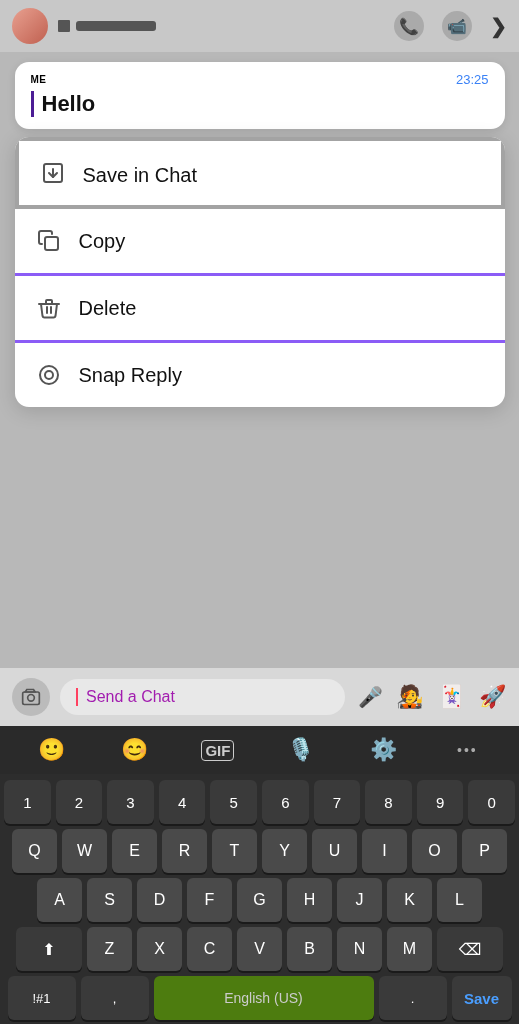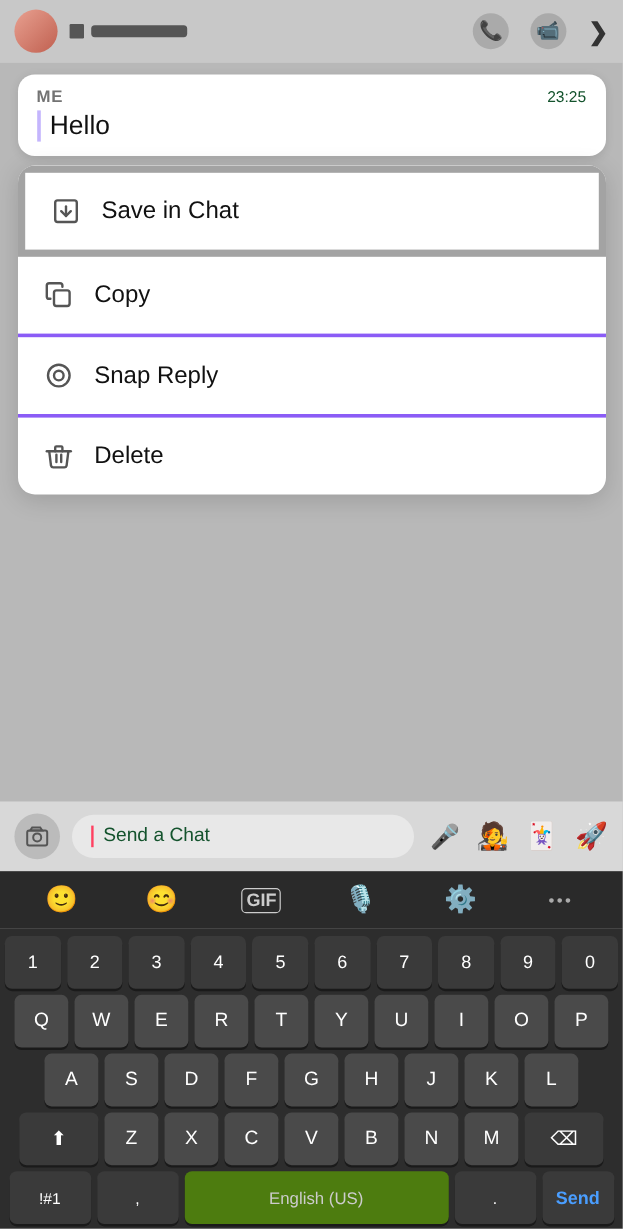--- a/index.html
+++ b/index.html
@@ -103,35 +103,35 @@
       margin-bottom: 8px;
       box-shadow: 0 2px 8px rgba(0,0,0,0.1);
     }
     .message-header {
       display: flex;
       justify-content: space-between;
       align-items: center;
       margin-bottom: 4px;
     }
     .message-sender {
-      font-size: 14px;
+      font-size: 10px;
       font-weight: 700;
-      color: #737373;
+      color: #000000;
       letter-spacing: 0.5px;
     }
     .message-time {
       font-size: 13px;
-      color: #14532d;
+      color: #3b82f6;
       margin-left: 44px;
     }
     .message-text {
       font-size: 22px;
-      font-weight: 400;
+      font-weight: 700;
       color: #111;
-      border-left: 3px solid #c4b5fd;
+      border-left: 3px solid #4c1d95;
       padding-left: 8px;
     }
 
     
     .context-menu {
       width: 490px;
       background: white;
       border-radius: 14px;
       overflow: hidden;
       box-shadow: 0 4px 20px rgba(0,0,0,0.15);
@@ -141,21 +141,22 @@
       align-items: center;
       padding: 18px 20px;
       border-bottom: 3px solid #8b5cf6;
       gap: 16px;
       cursor: pointer;
     }
     .menu-item:last-child {
       border-bottom: none;
     }
     .menu-item.highlighted {
-      border: 6px solid #a3a3a3;
+      border: 4px solid #a3a3a3;
+      align-items: flex-end;
     }
     .menu-icon {
       width: 28px;
       height: 28px;
       display: flex;
       align-items: center;
       justify-content: center;
       color: #555;
       font-size: 20px;
       flex-shrink: 0;
@@ -197,21 +198,21 @@
     }
     .text-input-cursor {
       width: 2px;
       height: 18px;
       background: #ff4060;
       animation: blink 1s infinite;
     }
     @keyframes blink { 0%,100%{opacity:1} 50%{opacity:0} }
     .text-input-placeholder {
       font-size: 16px;
-      color: #14532d;
+      color: #a21caf;
     }
     .mic-btn {
       width: 32px;
       height: 32px;
       display: flex;
       align-items: center;
       justify-content: center;
       font-size: 20px;
       color: #666;
     }
@@ -372,37 +373,37 @@
           <svg width="24" height="24" viewBox="0 0 24 24" fill="none" stroke="#555" stroke-width="2" stroke-linecap="round" stroke-linejoin="round">
             <rect x="8" y="8" width="13" height="13" rx="2"></rect>
             <path d="M5 15H4a2 2 0 01-2-2V4a2 2 0 012-2h9a2 2 0 012 2v1"></path>
           </svg>
         </div>
         <span class="menu-label">Copy</span>
       </div>
       <div class="menu-item">
         <div class="menu-icon">
           <svg width="24" height="24" viewBox="0 0 24 24" fill="none" stroke="#555" stroke-width="2" stroke-linecap="round" stroke-linejoin="round">
-            <circle cx="12" cy="12" r="9"></circle>
-            <circle cx="12" cy="12" r="4"></circle>
-          </svg>
-        </div>
-        <span class="menu-label">Snap Reply</span>
-      </div>
-      <div class="menu-item">
-        <div class="menu-icon">
-          <svg width="24" height="24" viewBox="0 0 24 24" fill="none" stroke="#555" stroke-width="2" stroke-linecap="round" stroke-linejoin="round">
             <path d="M20 8l-1.5 12a2 2 0 01-2 1.5H7.5a2 2 0 01-2-1.5L4 8"></path>
             <path d="M9 8V5a1 1 0 011-1h4a1 1 0 011 1v3"></path>
             <line x1="10" y1="11" x2="10" y2="17"></line>
             <line x1="14" y1="11" x2="14" y2="17"></line>
             <line x1="2" y1="8" x2="22" y2="8"></line>
           </svg>
         </div>
         <span class="menu-label">Delete</span>
+      </div>
+      <div class="menu-item">
+        <div class="menu-icon">
+          <svg width="24" height="24" viewBox="0 0 24 24" fill="none" stroke="#555" stroke-width="2" stroke-linecap="round" stroke-linejoin="round">
+            <circle cx="12" cy="12" r="9"></circle>
+            <circle cx="12" cy="12" r="4"></circle>
+          </svg>
+        </div>
+        <span class="menu-label">Snap Reply</span>
       </div>
     </div>
 
   </div>
 </div>
 
 <div class="input-bar">
   <div class="camera-btn">
     <svg width="20" height="20" viewBox="0 0 24 24" fill="none" stroke="#555" stroke-width="2">
       <circle cx="12" cy="13" r="4"></circle>
@@ -495,15 +496,15 @@
     <div class="kb-key">N</div>
     <div class="kb-key">M</div>
     <div class="kb-key backspace-key">⌫</div>
   </div>
 
   <div class="kb-row">
     <div class="kb-key sym-key">!#1</div>
     <div class="kb-key special">,</div>
     <div class="kb-key space-bar">English (US)</div>
     <div class="kb-key special">.</div>
-    <div class="kb-key send-key">Send</div>
+    <div class="kb-key send-key">Save</div>
   </div>
 </div>
 
 </body></html>

